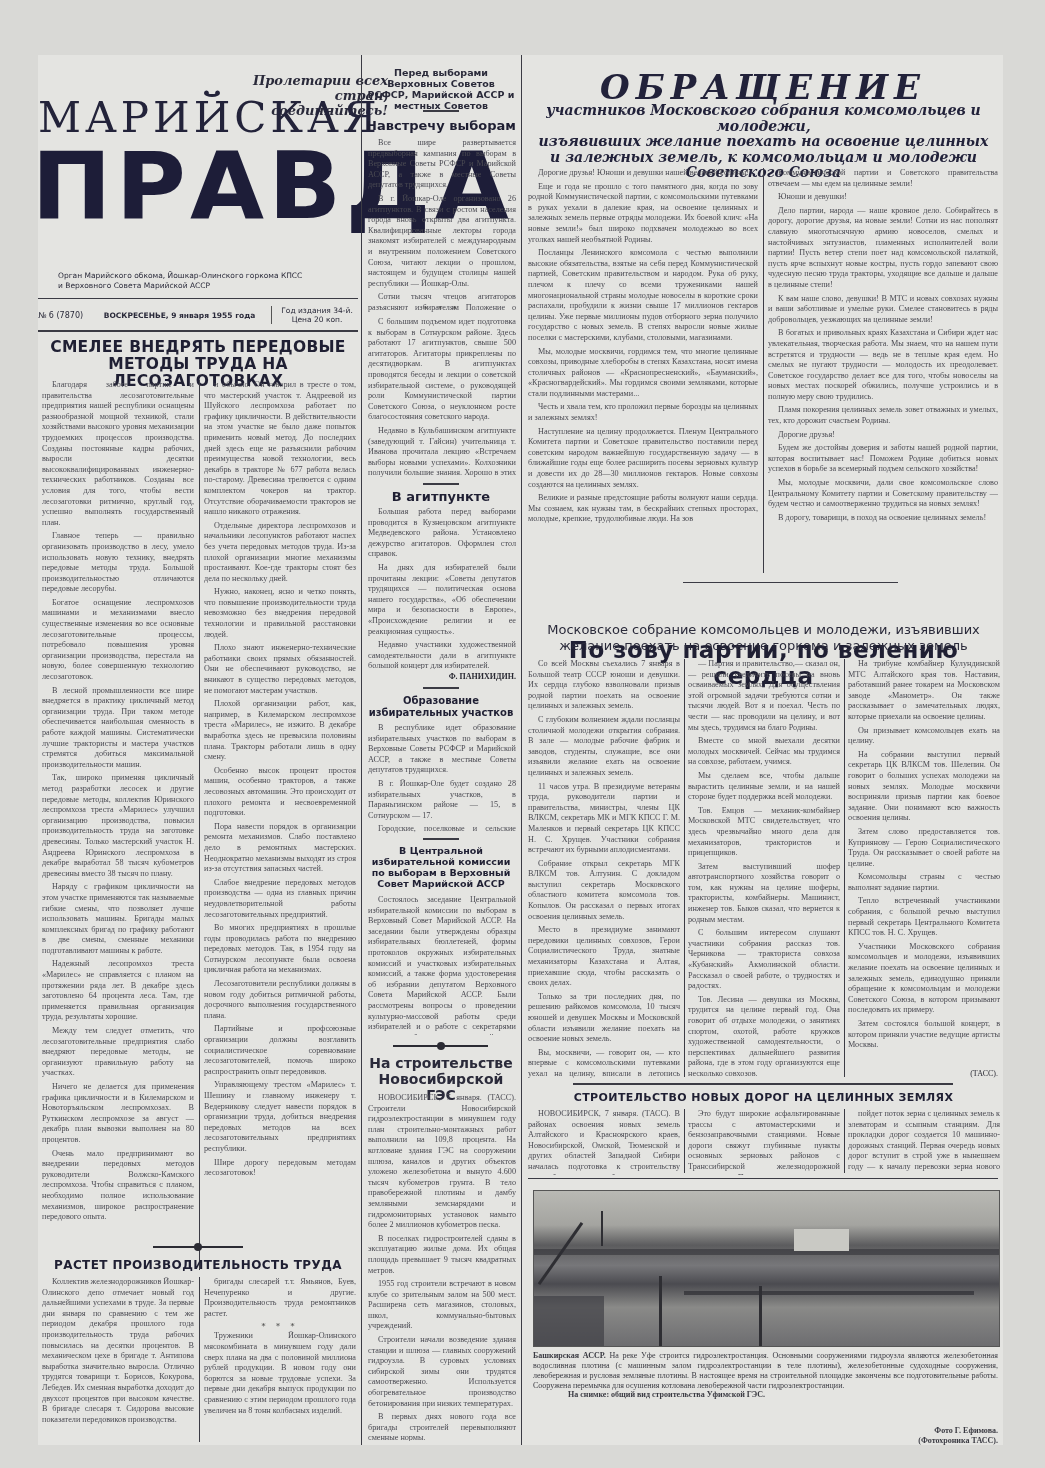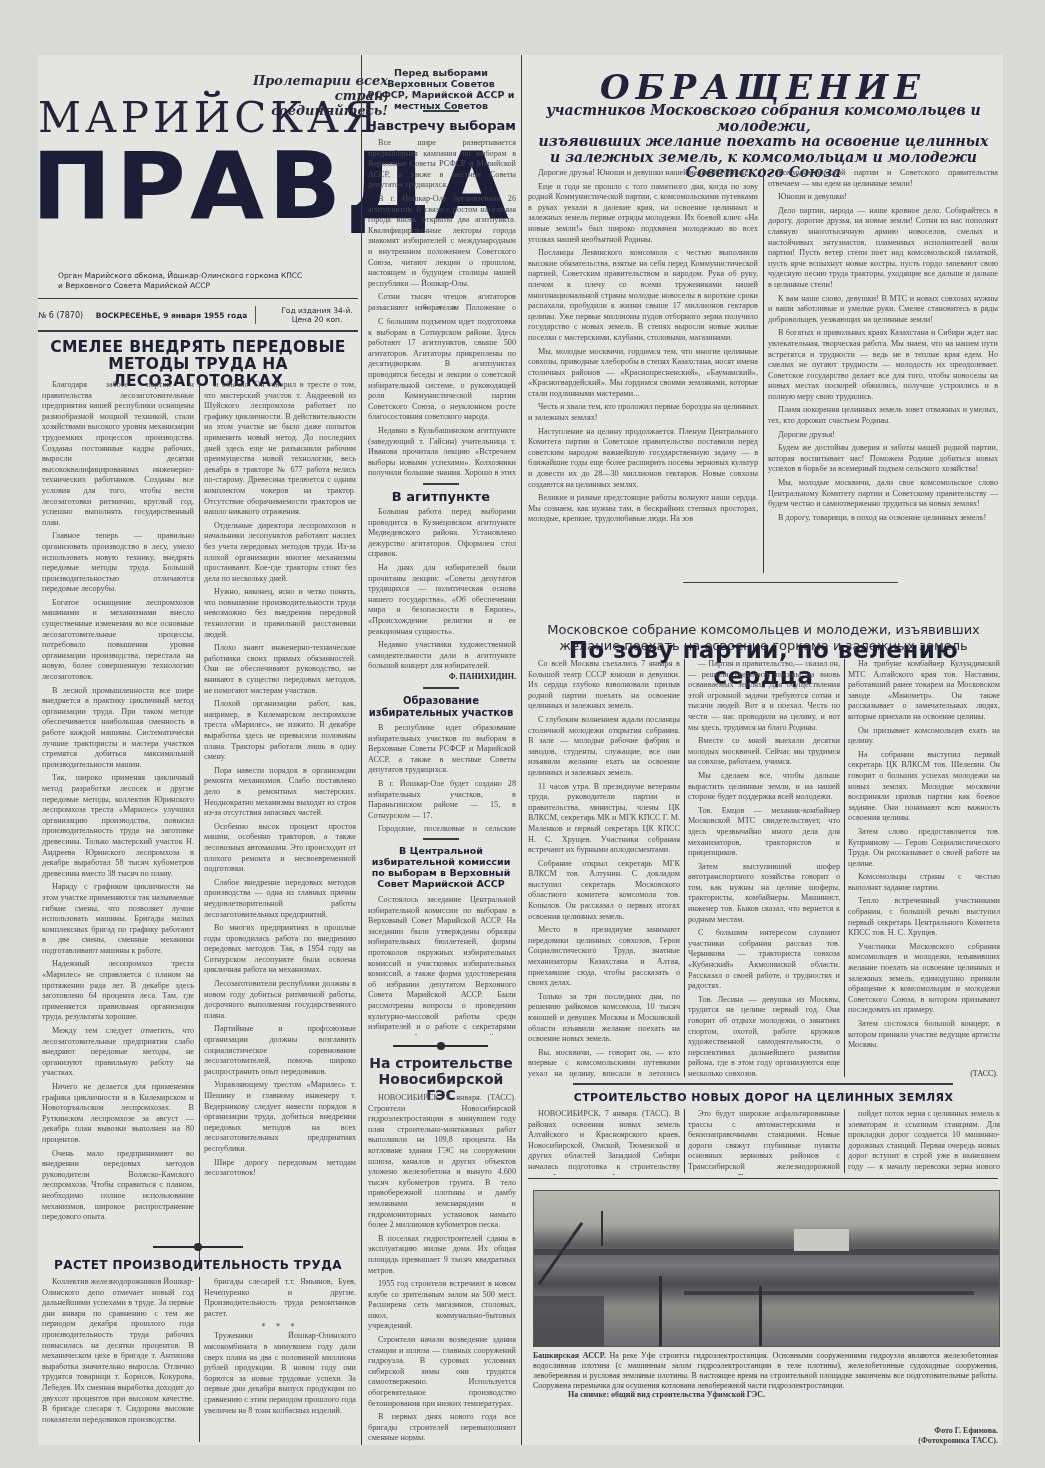--- a/index.html
+++ b/index.html
@@ -55,21 +55,21 @@
   <div class="abs mast1" style="left:0; top:38px; width:320px;">МАРИЙСКАЯ</div>
   <div class="abs mast2" style="left:0; top:86px; width:320px; transform:scaleX(1.04);">ПРАВДА</div>
   <div class="abs organ" style="left:20px; top:216px; width:300px;">
     <div>Орган Марийского обкома, Йошкар-Олинского горкома КПСС</div>
     <div>и Верховного Совета Марийской АССР</div>
   </div>
   <div class="hline" style="left:0; top:243px; width:320px;"></div>
   <div class="abs issue-bar" style="left:0; top:247px; width:320px; height:26px;">
     <span style="width:50px;">№ 6 (7870)</span>
     <span style="flex:1; text-align:center; font-weight:bold; font-size:7.5px;">ВОСКРЕСЕНЬЕ, 9 января 1955 года</span>
-    <span style="width:82px; text-align:center; font-size:7.5px; line-height:9px; border-left:1px solid #555; padding-left:20px;">
+    <span style="width:82px; text-align:center; font-size:7.5px; line-height:9px; border-left:1px solid #555; padding-left:4px;">
       <span style="display:block">Год издания 34-й.</span>
       <span style="display:block">Цена 20 коп.</span>
     </span>
   </div>
   <div class="hline" style="left:0; top:275px; width:320px; height:2px;"></div>
 
   <div class="abs hd-bold" style="left:0; top:284px; width:320px; font-size:15.5px; line-height:17px; letter-spacing:0.3px;">
     <div>СМЕЛЕЕ ВНЕДРЯТЬ ПЕРЕДОВЫЕ</div>
     <div>МЕТОДЫ ТРУДА НА ЛЕСОЗАГОТОВКАХ</div>
   </div>
@@ -85,22 +85,22 @@
     <p class="body-text">Ничего не делается для применения графика цикличности и в Килемарском и Новоторъяльском леспромхозах. В Руткинском леспромхозе за август — декабрь план вывозки выполнен на 80 процентов.</p>
     <p class="body-text">Очень мало предпринимают во внедрении передовых методов руководители Волжско-Камского леспромхоза. Чтобы справиться с планом, необходимо полное использование механизмов, широкое распространение передового опыта.</p>
   </div>
   <div class="vline" style="left:161px; top:325px; height:890px;"></div>
   <div class="abs fill-text" style="left:166px; top:325px; width:152px; height:895px;">
     <p class="body-text">и обычно. Он говорил в тресте о том, что мастерский участок т. Андреевой из Шуйского леспромхоза работает по графику цикличности. В действительности на этом участке не было даже попыток применить новый метод. До последних дней здесь еще не разъяснили рабочим преимущества новой технологии, весь декабрь в тракторе № 677 работа велась по-старому. Древесина трелюется с одним комплектом чокеров на трактор. Отсутствие оборачиваемости тракторов не нашло никакого отражения.</p>
     <p class="body-text">Отдельные директора леспромхозов и начальники лесопунктов работают наспех без учета передовых методов труда. Из-за плохой организации многие механизмы простаивают. Кое-где тракторы стоят без дела по нескольку дней.</p>
     <p class="body-text">Нужно, наконец, ясно и четко понять, что повышение производительности труда невозможно без внедрения передовой технологии и правильной расстановки людей.</p>
     <p class="body-text">Плохо знают инженерно-технические работники своих прямых обязанностей. Они не обеспечивают руководство, не вникают в существо передовых методов, не помогают мастерам участков.</p>
     <p class="body-text">Плохой организации работ, как, например, в Килемарском леспромхозе треста «Марилес», не изжито. В декабре выработка здесь не превысила половины плана. Тракторы работали лишь в одну смену.</p>
+    <p class="body-text">Особенно высок процент простоя машин, особенно тракторов, а также лесовозных автомашин. Это происходит от плохого ремонта и несвоевременной подготовки.</p>
     <p class="body-text">Пора навести порядок в организации ремонта механизмов. Слабо поставлено дело в ремонтных мастерских. Неоднократно механизмы выходят из строя из-за отсутствия запасных частей.</p>
-    <p class="body-text">Особенно высок процент простоя машин, особенно тракторов, а также лесовозных автомашин. Это происходит от плохого ремонта и несвоевременной подготовки.</p>
     <p class="body-text">Слабое внедрение передовых методов производства — одна из главных причин неудовлетворительной работы лесозаготовительных предприятий.</p>
     <p class="body-text">Во многих предприятиях в прошлые годы проводилась работа по внедрению передовых методов. Так, в 1954 году на Сотнурском лесопункте была освоена цикличная работа на механизмах.</p>
     <p class="body-text">Лесозаготовители республики должны в новом году добиться ритмичной работы, досрочного выполнения государственного плана.</p>
     <p class="body-text">Партийные и профсоюзные организации должны возглавить социалистическое соревнование лесозаготовителей, помочь широко распространить опыт передовиков.</p>
     <p class="body-text">Управляющему трестом «Марилес» т. Шешину и главному инженеру т. Ведерникову следует навести порядок в организации труда, добиться внедрения передовых методов на всех лесозаготовительных предприятиях республики.</p>
     <p class="body-text">Шире дорогу передовым методам лесозаготовок!</p>
   </div>
 
   <div class="ornament" style="left:115px; top:1191px; width:90px;"></div>
   <div class="abs hd-bold" style="left:0; top:1203px; width:320px; font-size:12px; letter-spacing:0.4px;text-align:center;">РАСТЕТ ПРОИЗВОДИТЕЛЬНОСТЬ ТРУДА</div>

